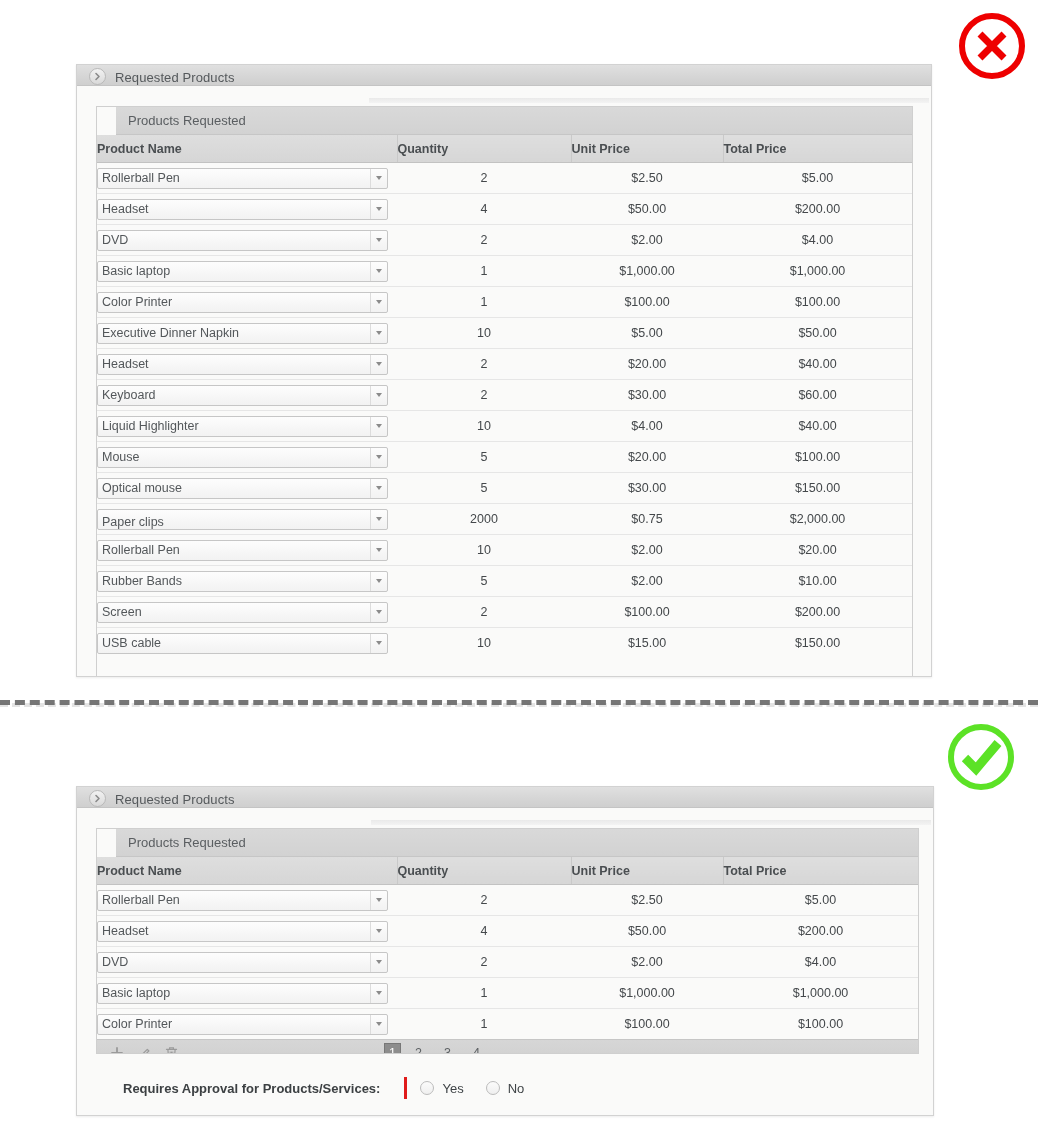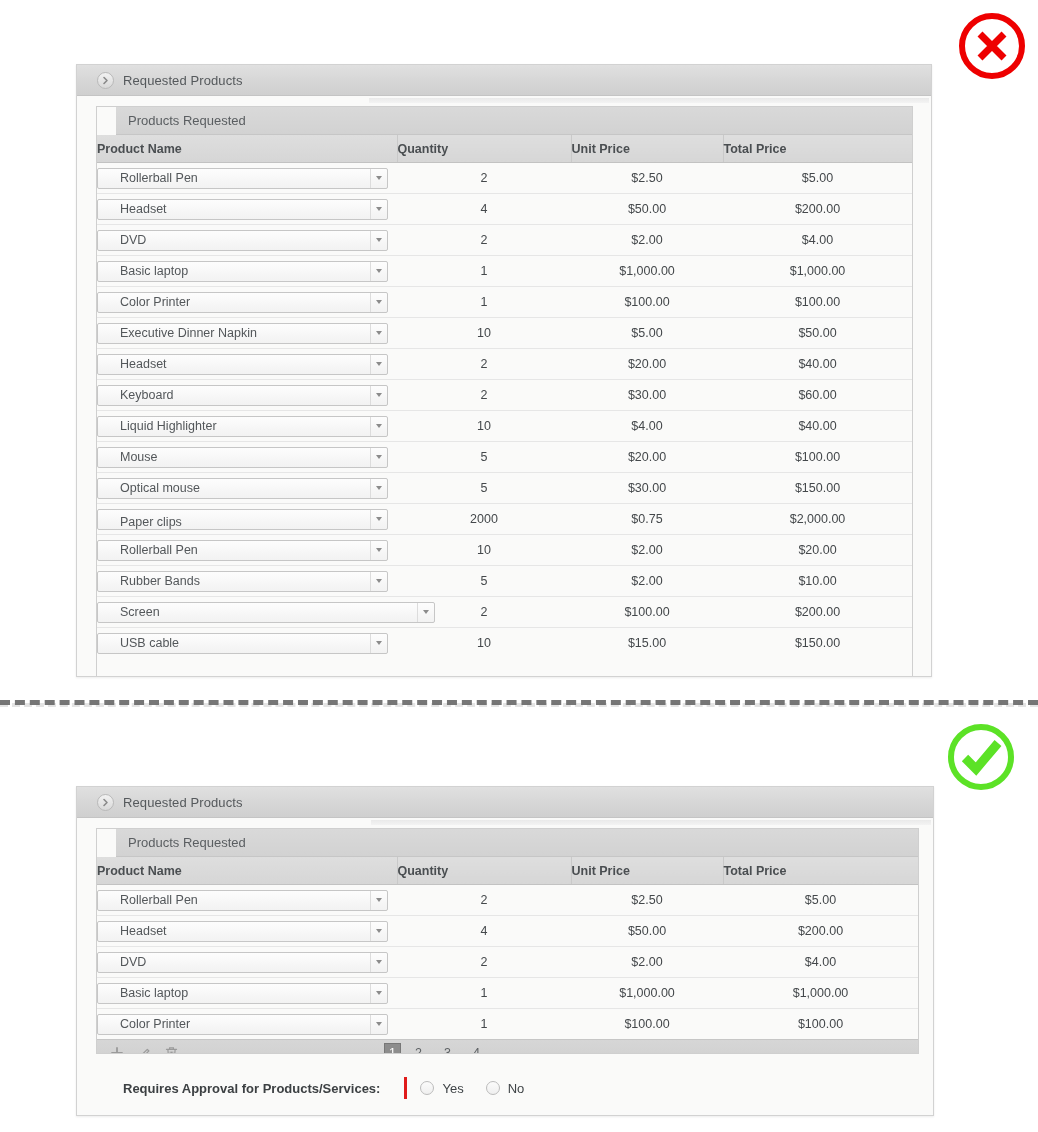--- a/index.html
+++ b/index.html
@@ -18,26 +18,26 @@
   
   .panel {
     position: absolute;
     background: #fafaf9;
     border: 1px solid #d2d2d2;
     box-sizing: border-box;
     overflow: hidden;
     box-shadow: 0 1px 2px rgba(0,0,0,.08);
   }
   .panel-header {
-    height: 31px;
+    height: 21px;
     background: linear-gradient(to bottom, #e0e0e0 0%, #d6d6d6 55%, #cfcfcf 100%);
     border-bottom: 1px solid #c4c4c4;
     display: flex;
-    align-items: center;
-    padding-left: 20px;
+    align-items: flex-end;
+    padding-left: 12px;
     box-sizing: border-box;
   }
   .chevron-btn {
     width: 15px; height: 15px;
     border-radius: 50%;
     background: linear-gradient(to bottom, #f2f2f2, #d9d9d9);
     border: 1px solid #b9b9b9;
     display: flex;
     align-items: center;
     justify-content: center;
@@ -116,21 +116,21 @@
     border-radius: 2px;
     display: flex;
     align-items: center;
     box-sizing: border-box;
     position: relative;
   }
   .combo-text {
     flex: 1;
     font-size: 12.5px;
     color: #53575a;
-    padding-left: 22px;
+    padding-left: 4px;
     white-space: nowrap;
     overflow: hidden;
     text-overflow: ellipsis;
     text-align: left;
   }
   .combo-arrow {
     width: 16px;
     height: 100%;
     border-left: 1px solid #dcdcdc;
     display: flex;
@@ -456,21 +456,21 @@
                   <span class="caret"></span>
                 </span>
               </div>
             </td>
             <td>5</td>
             <td>$2.00</td>
             <td>$10.00</td>
           </tr>
           <tr>
             <td class="cell-name">
-              <div class="combo" style="width: 338px;">
+              <div class="combo" style="width: 291px;">
                 <span class="combo-text">Screen</span>
                 <span class="combo-arrow">
                   <span class="caret"></span>
                 </span>
               </div>
             </td>
             <td>2</td>
             <td>$100.00</td>
             <td>$200.00</td>
           </tr>

